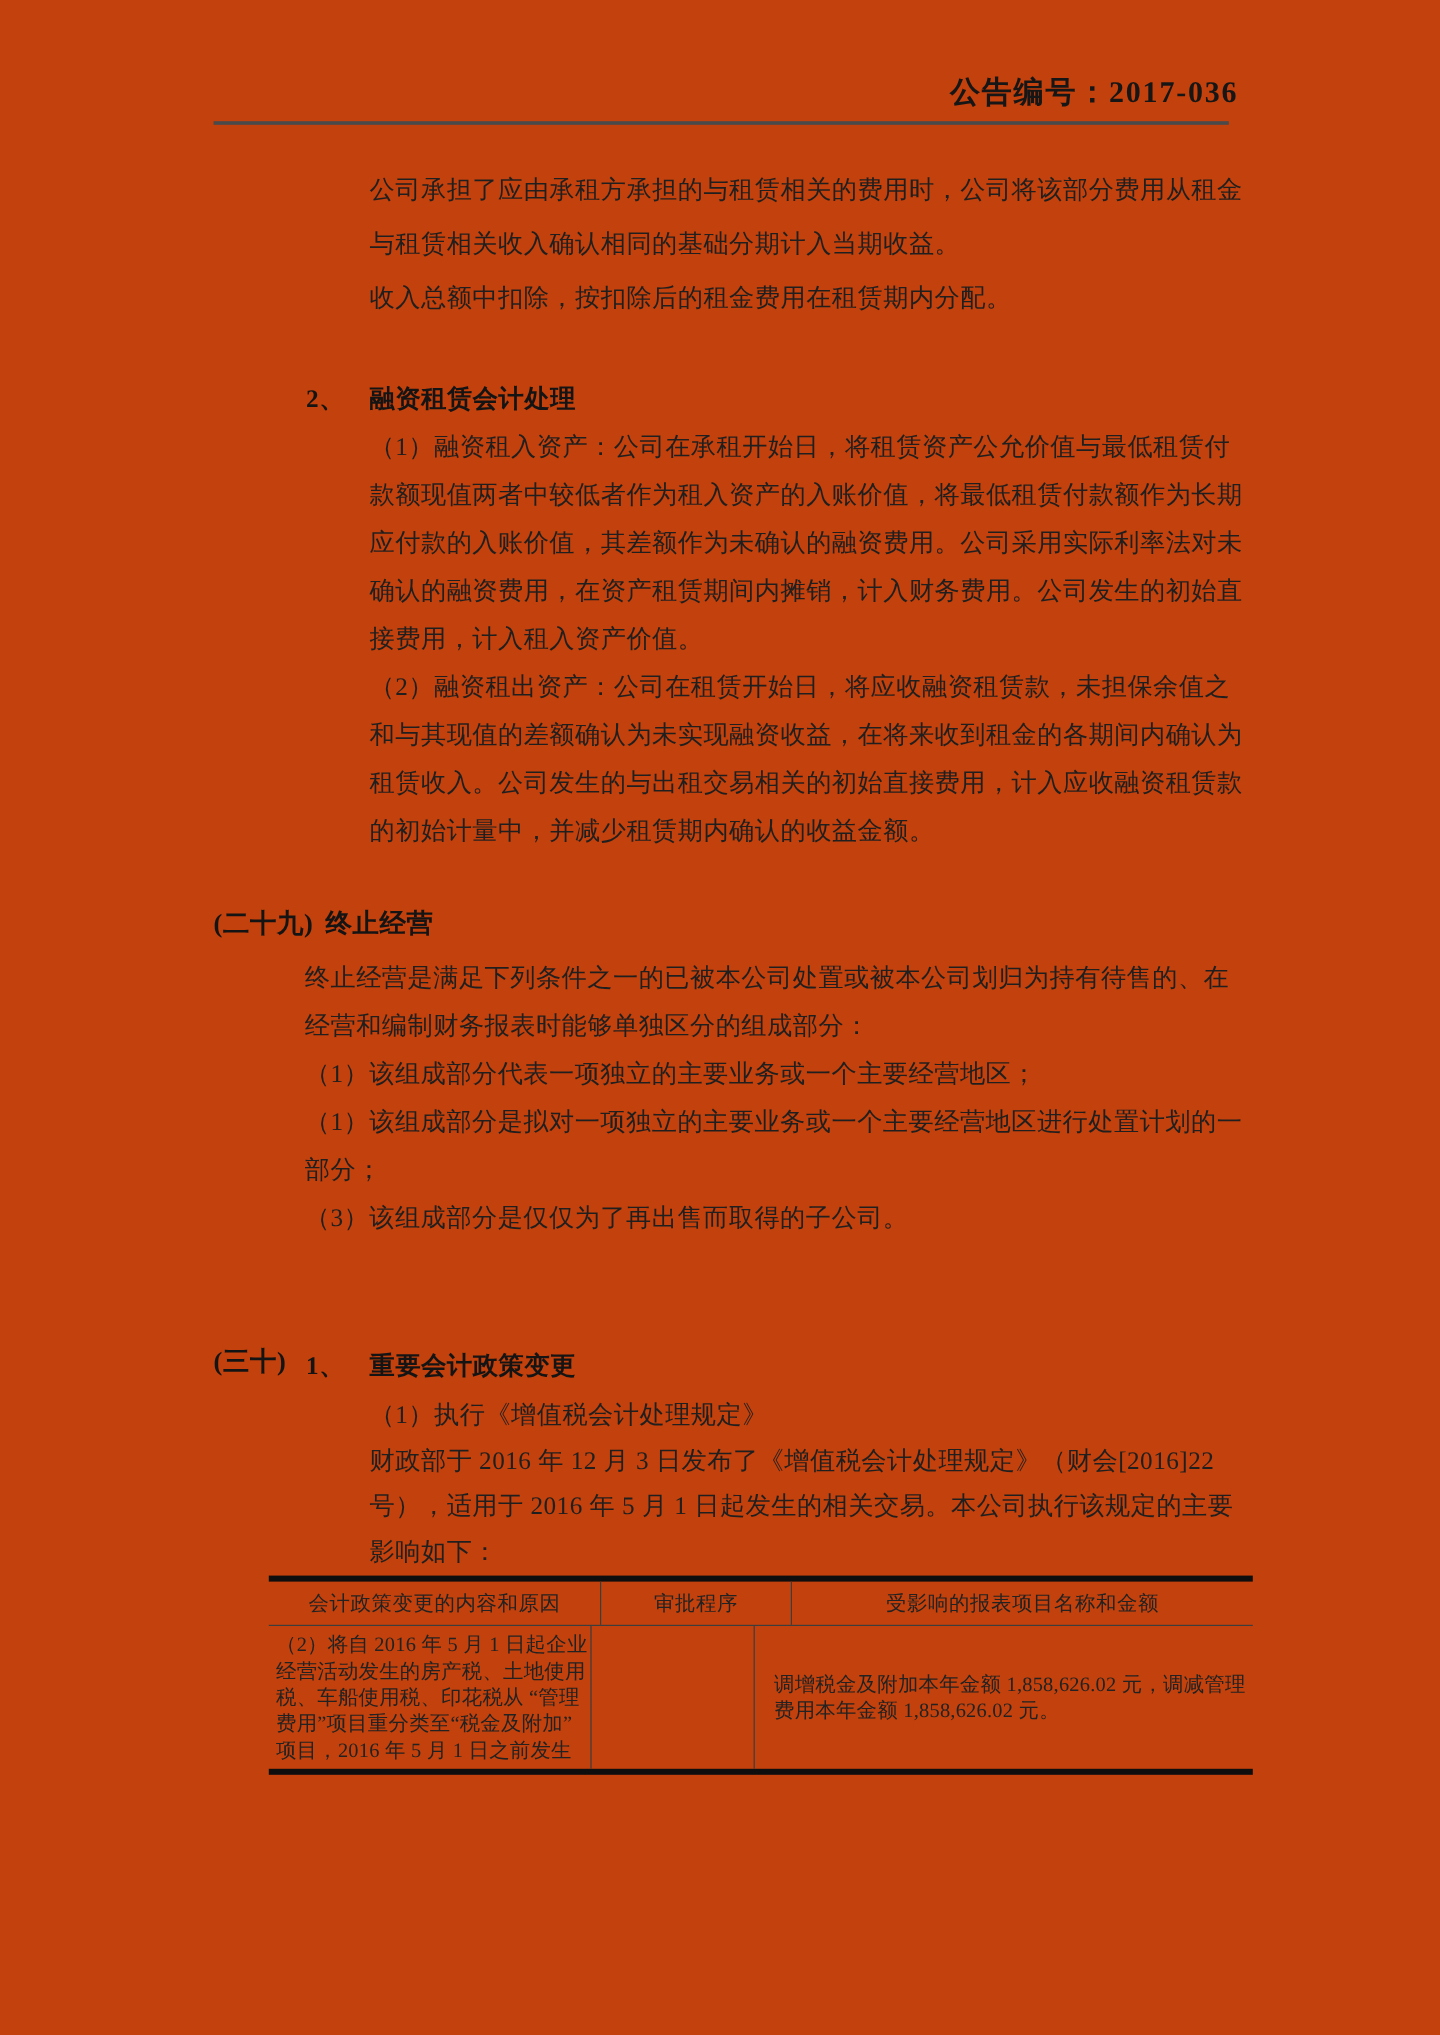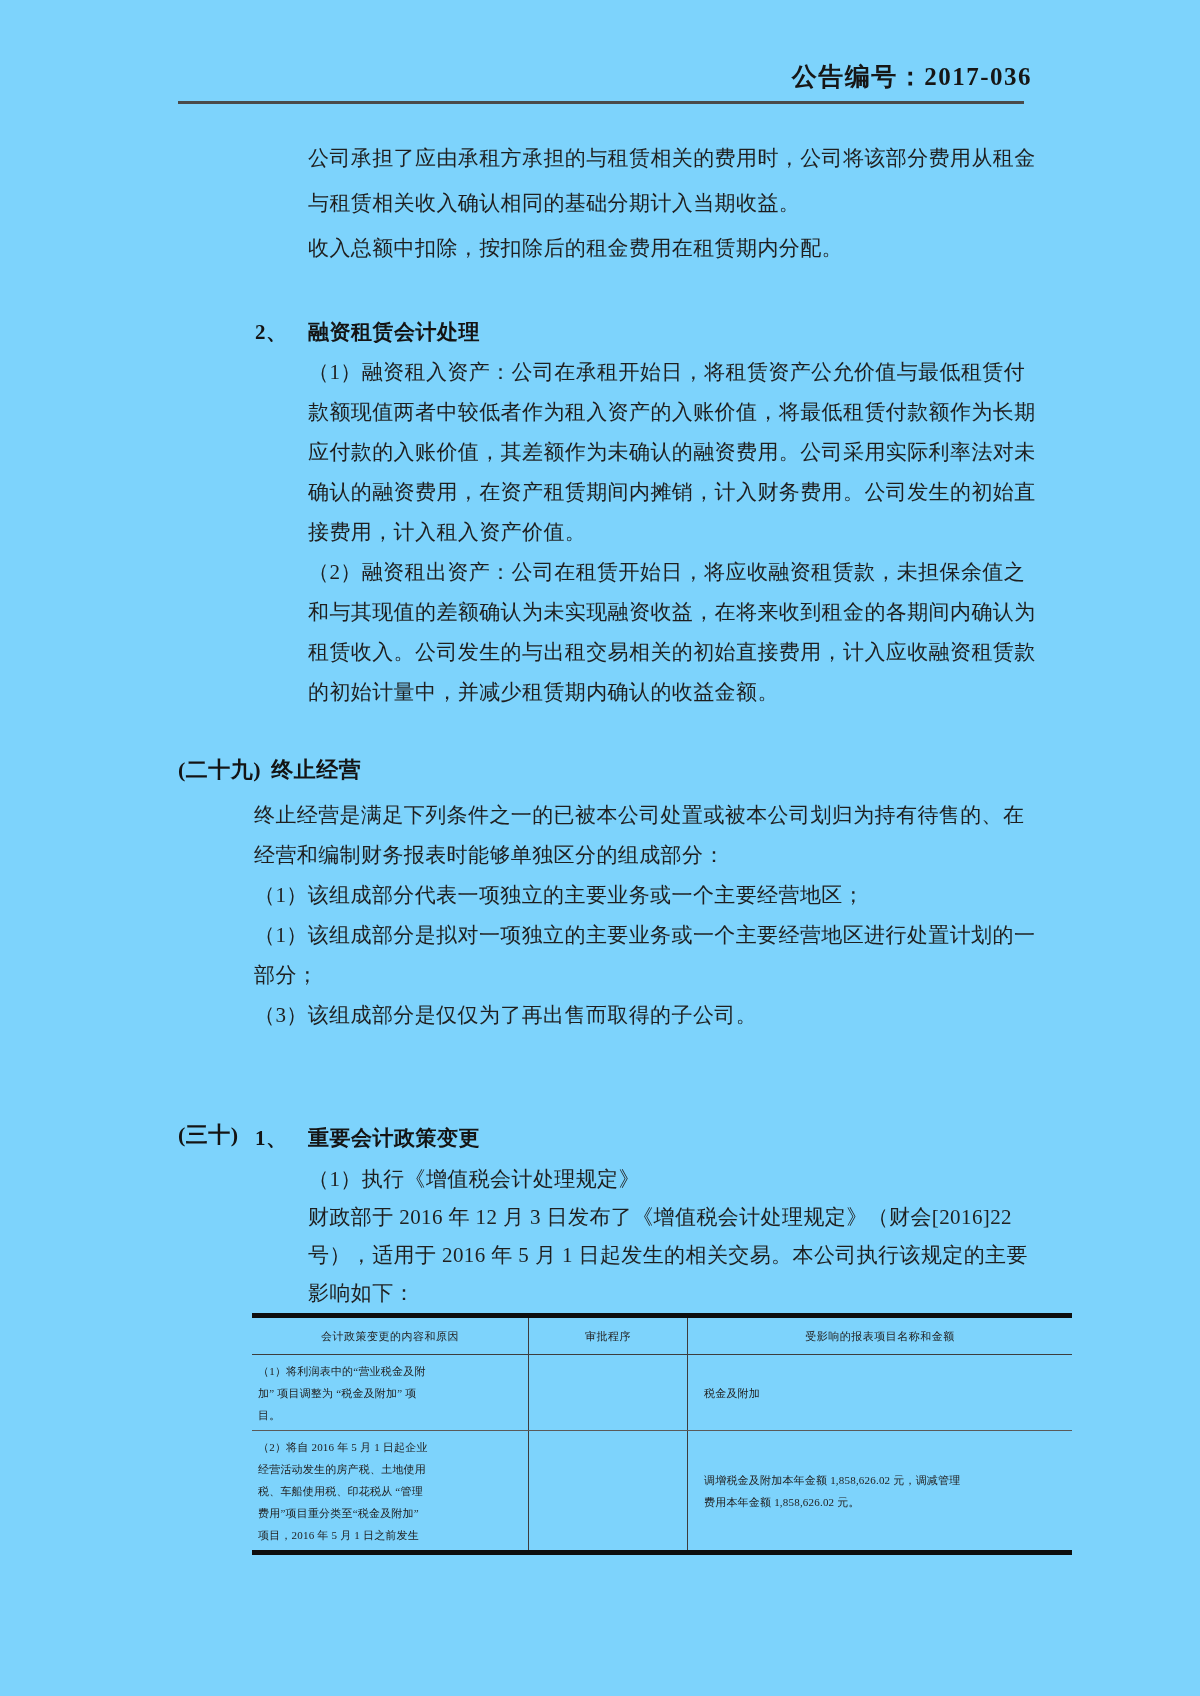--- a/index.html
+++ b/index.html
@@ -1,20 +1,20 @@
 <!DOCTYPE html>
 <html><head>
 <meta charset="utf-8">
 <style>
   html,body { margin:0; padding:0; background:#e8e8e8; }
   .page {
     position:relative;
     width:1200px; height:1696px;
     margin:0 auto;
-    background:#7dd3fc;
+    background:#c2410c;
     font-family:"Liberation Serif","DejaVu Serif",serif;
     color:#1f1f1f;
     overflow:hidden;
   }
   .doc-number {
     position:absolute; top:60px; right:168px;
     font-size:25px; font-weight:bold; letter-spacing:1.5px; color:#161616;
   }
   .header-rule {
     position:absolute; top:101px; left:178px;
@@ -31,24 +31,24 @@
   .heading {
     position:absolute; display:flex;
     font-weight:bold; color:#141414; white-space:nowrap;
   }
   .heading-a { font-size:22px; letter-spacing:0.5px; }
   .heading-a .hnum { margin-right:10px; }
   .heading-b { font-size:21px; letter-spacing:0.5px; }
   .heading-b .hnum { width:53px; }
 
   .policy-table {
-    position:absolute; top:1313px; left:252px; width:820px;
+    position:absolute; top:1313px; left:224px; width:820px;
     border-top:5px solid #0e0e0e;
     border-bottom:5px solid #0e0e0e;
-    font-size:11px; color:#222;
+    font-size:17px; color:#222;
   }
   .t-row { display:flex; align-items:stretch; }
   .t-row.t-head { border-bottom:1px solid #3d3d3d; }
   .t-row.r1 { border-bottom:1px solid #5a5a5a; }
   .t-cell { box-sizing:border-box; }
   .col1 { width:276px; }
   .col2 { width:160px; border-left:1px solid #3d3d3d; border-right:1px solid #3d3d3d; }
   .col3 { flex:1; }
   .t-head .t-cell {
     display:flex; align-items:center; justify-content:center;
@@ -128,31 +128,20 @@
   </div>
 
   <div class="policy-table">
 
     <div class="t-row t-head">
       <div class="t-cell col1">会计政策变更的内容和原因</div>
       <div class="t-cell col2">审批程序</div>
       <div class="t-cell col3">受影响的报表项目名称和金额</div>
     </div>
 
-    <div class="t-row r1">
-      <div class="t-cell col1 t-body-cell">
-        <div class="cell-line">（1）将利润表中的“营业税金及附</div>
-        <div class="cell-line">加” 项目调整为 “税金及附加” 项</div>
-        <div class="cell-line">目。</div>
-      </div>
-      <div class="t-cell col2 t-body-cell"></div>
-      <div class="t-cell col3 impact-cell">
-        <div class="cell-line">税金及附加</div>
-      </div>
-    </div>
 
     <div class="t-row r2">
       <div class="t-cell col1 t-body-cell">
         <div class="cell-line">（2）将自 2016 年 5 月 1 日起企业</div>
         <div class="cell-line">经营活动发生的房产税、土地使用</div>
         <div class="cell-line">税、车船使用税、印花税从 “管理</div>
         <div class="cell-line">费用”项目重分类至“税金及附加”</div>
         <div class="cell-line">项目，2016 年 5 月 1 日之前发生</div>
       </div>
       <div class="t-cell col2 t-body-cell"></div>

